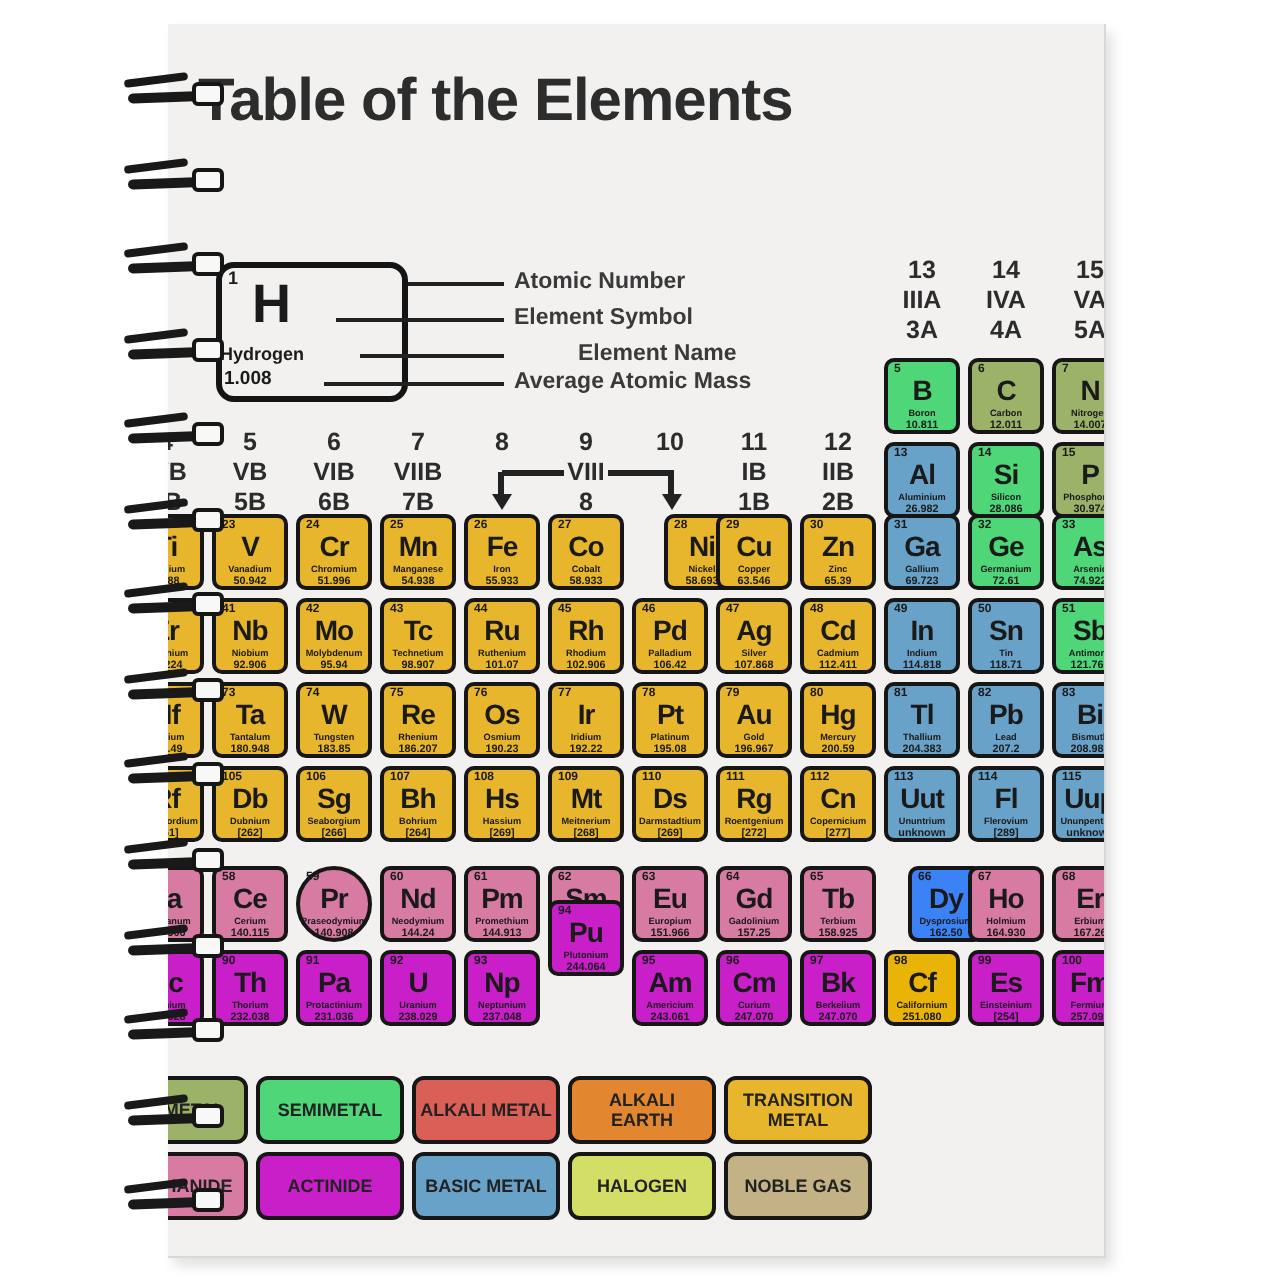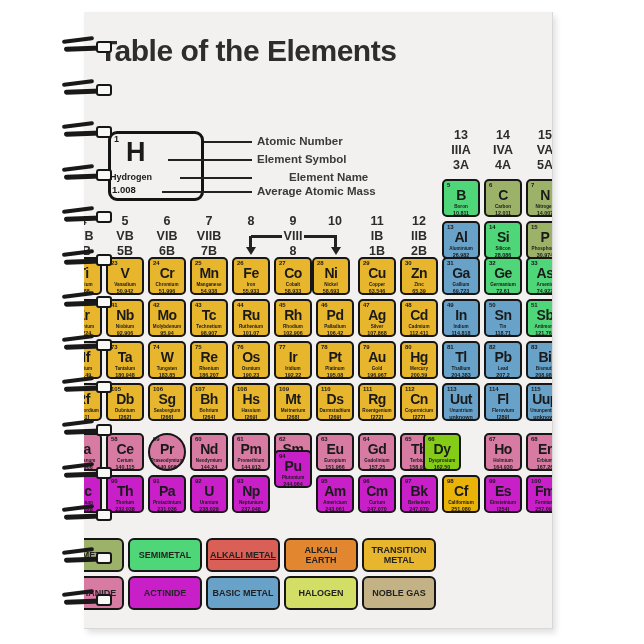--- a/index.html
+++ b/index.html
@@ -205,21 +205,21 @@
           <span class="sym">Fe</span>
           <span class="nm">Iron</span>
           <span class="ms">55.933</span>
         </div>
         <div class="cell" style="left: 274px; top: 257px; background: rgb(232, 182, 44);">
           <span class="n">27</span>
           <span class="sym">Co</span>
           <span class="nm">Cobalt</span>
           <span class="ms">58.933</span>
         </div>
-        <div class="cell" style="left: 312px; top: 257px; background: rgb(232, 182, 44);">
+        <div class="cell" style="left: 332px; top: 257px; background: rgb(232, 182, 44);">
           <span class="n">28</span>
           <span class="sym">Ni</span>
           <span class="nm">Nickel</span>
           <span class="ms">58.693</span>
         </div>
         <div class="cell" style="left: 358px; top: 257px; background: rgb(232, 182, 44);">
           <span class="n">29</span>
           <span class="sym">Cu</span>
           <span class="nm">Copper</span>
           <span class="ms">63.546</span>
@@ -507,21 +507,21 @@
           <span class="sym">Gd</span>
           <span class="nm">Gadolinium</span>
           <span class="ms">157.25</span>
         </div>
         <div class="cell" style="left: 400px; top: 433px; background: rgb(215, 123, 163);">
           <span class="n">65</span>
           <span class="sym">Tb</span>
           <span class="nm">Terbium</span>
           <span class="ms">158.925</span>
         </div>
-        <div class="cell" style="left: 423px; top: 433px; background: #84cc16;">
+        <div class="cell" style="left: 454px; top: 433px; background: #3b82f6;">
           <span class="n">66</span>
           <span class="sym">Dy</span>
           <span class="nm">Dysprosium</span>
           <span class="ms">162.50</span>
         </div>
         <div class="cell" style="left: 484px; top: 433px; background: rgb(215, 123, 163);">
           <span class="n">67</span>
           <span class="sym">Ho</span>
           <span class="nm">Holmium</span>
           <span class="ms">164.930</span>
@@ -598,21 +598,21 @@
           <span class="ms">[254]</span>
         </div>
         <div class="cell" style="left: 526px; top: 475px; background: rgb(200, 31, 200);">
           <span class="n">100</span>
           <span class="sym">Fm</span>
           <span class="nm">Fermium</span>
           <span class="ms">257.095</span>
         </div>
         <div class="legend-box" style="left: 50px; top: 538px; background: rgb(157, 178, 105);">NONMETAL</div>
         <div class="legend-box" style="left: 128px; top: 538px; background: rgb(79, 214, 120);">SEMIMETAL</div>
-        <div class="legend-box" style="left: 206px; top: 538px; background: rgb(217, 95, 87); text-decoration: underline;">ALKALI METAL</div>
+        <div class="legend-box" style="left: 206px; top: 538px; background: rgb(217, 95, 87);">ALKALI METAL</div>
         <div class="legend-box" style="left: 284px; top: 538px; background: rgb(226, 134, 47);">ALKALI EARTH</div>
         <div class="legend-box" style="left: 362px; top: 538px; background: rgb(232, 182, 44);">TRANSITION METAL</div>
         <div class="legend-box" style="left: 50px; top: 576px; background: rgb(215, 123, 163);">LANTHANIDE</div>
         <div class="legend-box" style="left: 128px; top: 576px; background: rgb(200, 31, 200);">ACTINIDE</div>
         <div class="legend-box" style="left: 206px; top: 576px; background: rgb(105, 162, 201);">BASIC METAL</div>
         <div class="legend-box" style="left: 284px; top: 576px; background: rgb(211, 222, 102);">HALOGEN</div>
         <div class="legend-box" style="left: 362px; top: 576px; background: rgb(194, 178, 133);">NOBLE GAS</div>
       </div>
   </div>
 

